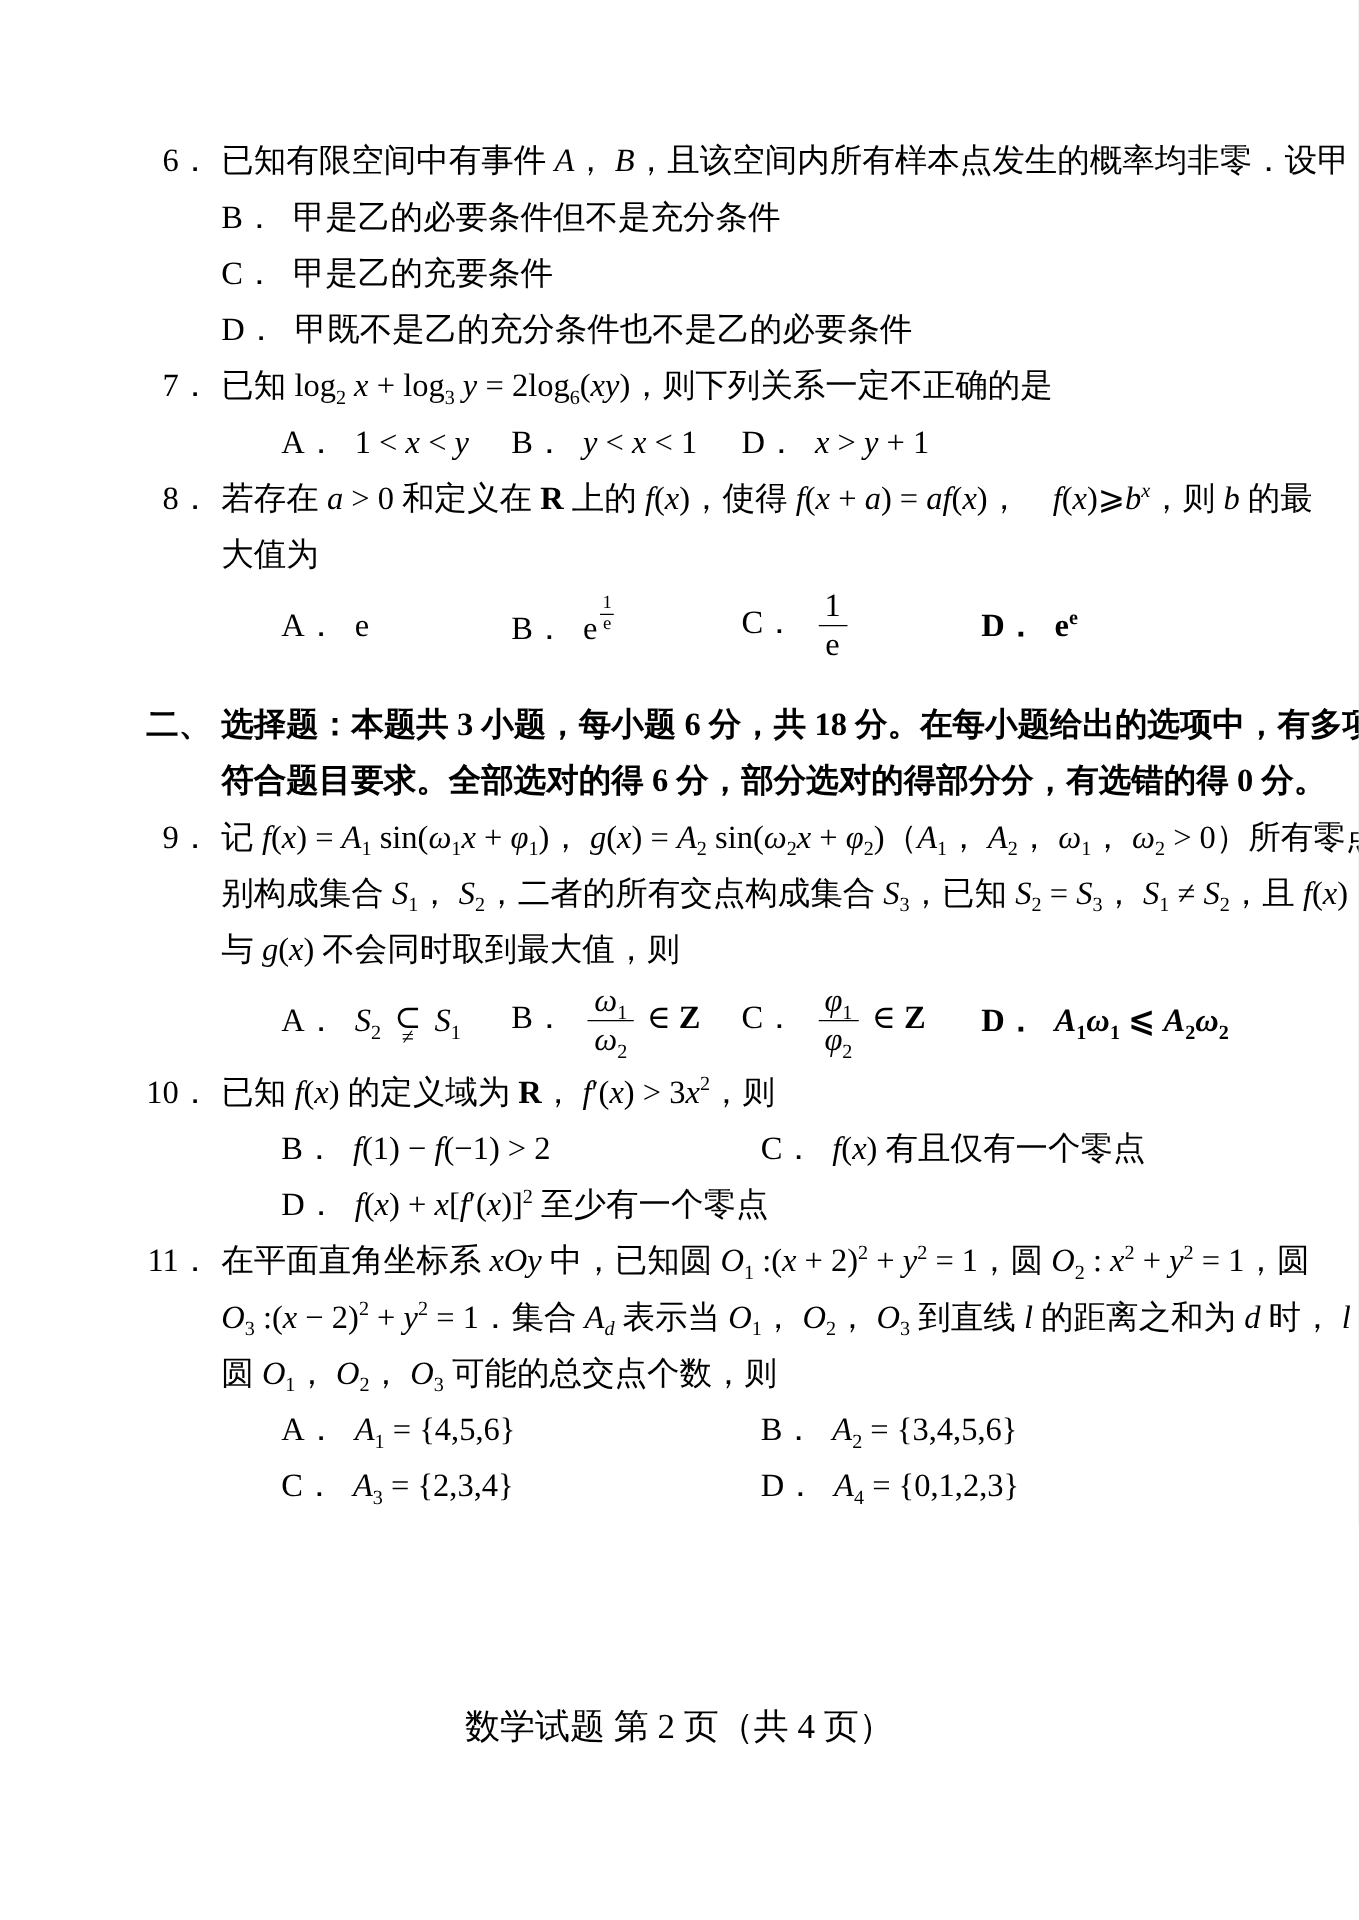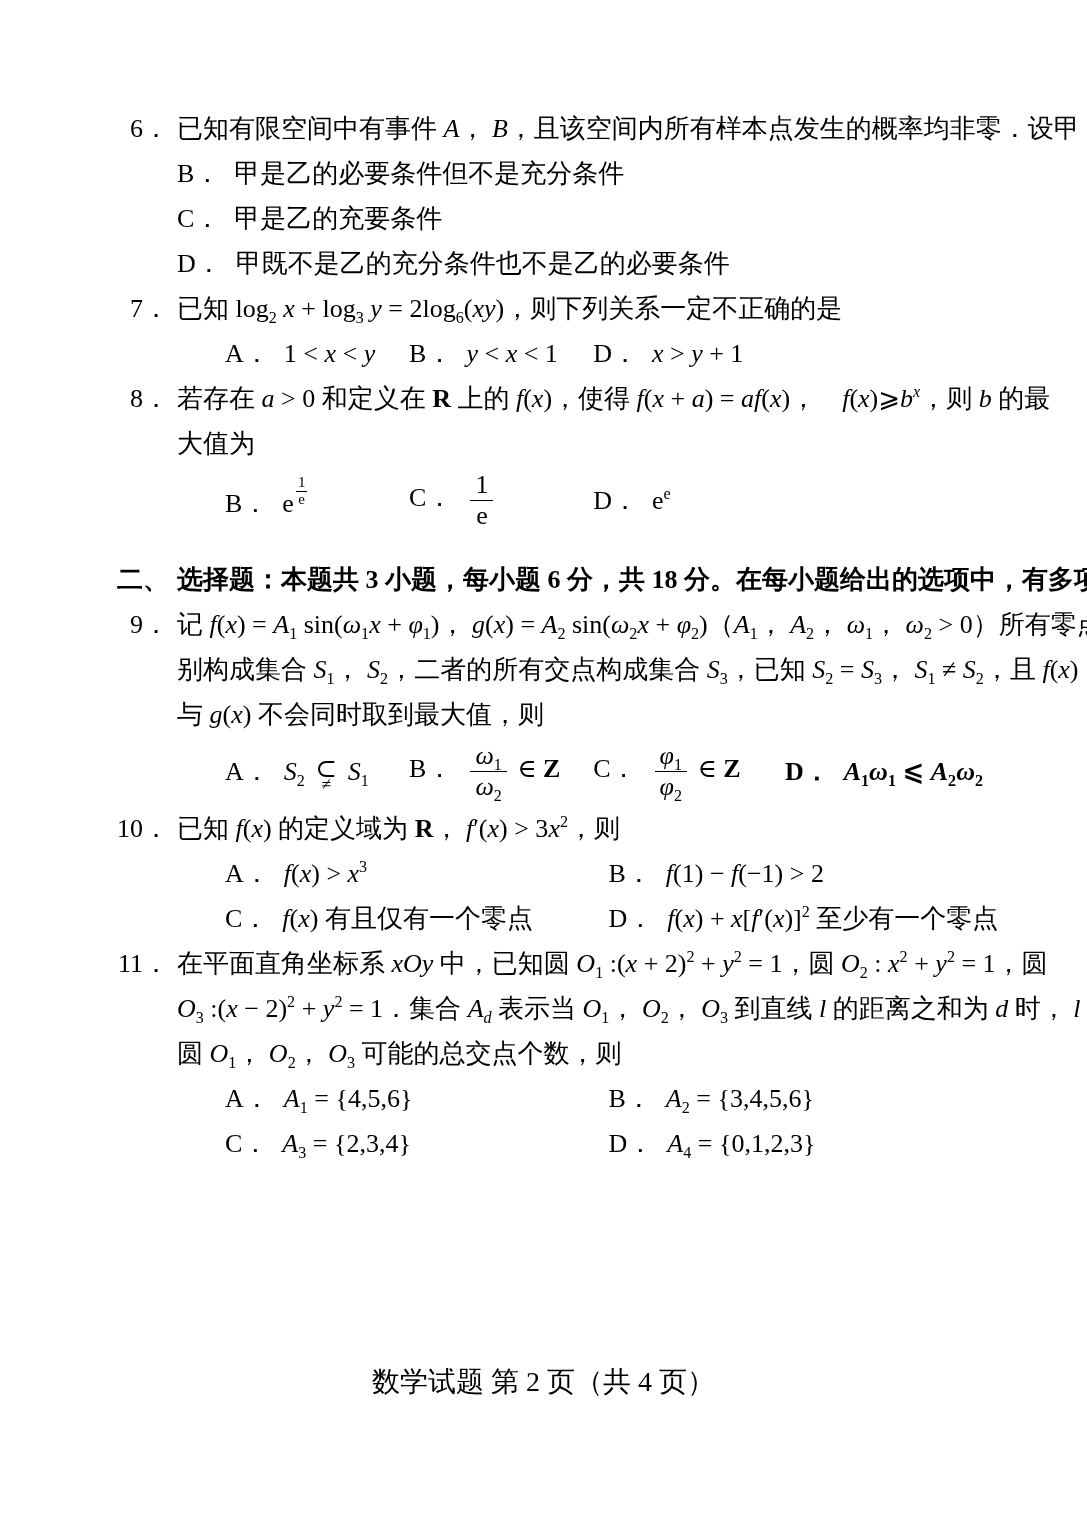--- a/index.html
+++ b/index.html
@@ -91,34 +91,38 @@
         </div>
       </div>
     </section>
 
     <section class="q">
       <span class="qnum">8．</span>
       <div class="qline">若存在 <i>a</i> &gt; 0 和定义在 <b>R</b> 上的 <i>f</i>(<i>x</i>)，使得 <i>f</i>(<i>x</i> + <i>a</i>) = <i>af</i>(<i>x</i>)，　<i>f</i>(<i>x</i>)⩾<i>b</i><sup><i>x</i></sup>，则 <i>b</i> 的最</div>
       <div class="qline">大值为</div>
       <div class="optrow cols4">
         <div class="opt">
+          <span class="optlabel">A．</span><span class="opttext">e</span>
+        </div>
+        <div class="opt">
           <span class="optlabel">B．</span><span class="opttext">e<span class="supfrac"><span class="fn">1</span><span class="fd">e</span></span></span>
         </div>
         <div class="opt">
           <span class="optlabel">C．</span><span class="opttext"><span class="frac"><span class="fn">1</span><span class="fd">e</span></span></span>
         </div>
         <div class="opt">
           <span class="optlabel">D．</span><span class="opttext">e<sup>e</sup></span>
         </div>
       </div>
     </section>
 
     <section class="sec">
       <span class="qnum">二、</span>
       <div class="qline">选择题：本题共 3 小题，每小题 6 分，共 18 分。在每小题给出的选项中，有多项</div>
+      <div class="qline">符合题目要求。全部选对的得 6 分，部分选对的得部分分，有选错的得 0 分。</div>
     </section>
 
     <section class="q">
       <span class="qnum">9．</span>
       <div class="qline">记 <i>f</i>(<i>x</i>) = <i>A</i><sub>1</sub> sin(<i>ω</i><sub>1</sub><i>x</i> + <i>φ</i><sub>1</sub>)， <i>g</i>(<i>x</i>) = <i>A</i><sub>2</sub> sin(<i>ω</i><sub>2</sub><i>x</i> + <i>φ</i><sub>2</sub>)（<i>A</i><sub>1</sub>， <i>A</i><sub>2</sub>， <i>ω</i><sub>1</sub>， <i>ω</i><sub>2</sub> &gt; 0）所有零点分</div>
       <div class="qline">别构成集合 <i>S</i><sub>1</sub>， <i>S</i><sub>2</sub>，二者的所有交点构成集合 <i>S</i><sub>3</sub>，已知 <i>S</i><sub>2</sub> = <i>S</i><sub>3</sub>， <i>S</i><sub>1</sub> ≠ <i>S</i><sub>2</sub>，且 <i>f</i>(<i>x</i>)</div>
       <div class="qline">与 <i>g</i>(<i>x</i>) 不会同时取到最大值，则</div>
       <div class="optrow cols4">
         <div class="opt">
           <span class="optlabel">A．</span><span class="opttext"><i>S</i><sub>2</sub> <span class="ssneq"><span>⊂</span><span class="neq">≠</span></span> <i>S</i><sub>1</sub></span>
@@ -132,23 +136,20 @@
         <div class="opt">
           <span class="optlabel">D．</span><span class="opttext"><i>A</i><sub>1</sub><i>ω</i><sub>1</sub> ⩽ <i>A</i><sub>2</sub><i>ω</i><sub>2</sub></span>
         </div>
       </div>
     </section>
 
     <section class="q">
       <span class="qnum">10．</span>
       <div class="qline">已知 <i>f</i>(<i>x</i>) 的定义域为 <b>R</b>， <i>f</i>′(<i>x</i>) &gt; 3<i>x</i><sup>2</sup>，则</div>
       <div class="optrow cols2">
-        <div class="opt">
-          <span class="optlabel">A．</span><span class="opttext"><i>f</i>(<i>x</i>) &gt; <i>x</i><sup>3</sup></span>
-        </div>
         <div class="opt">
           <span class="optlabel">B．</span><span class="opttext"><i>f</i>(1) − <i>f</i>(−1) &gt; 2</span>
         </div>
         <div class="opt">
           <span class="optlabel">C．</span><span class="opttext"><i>f</i>(<i>x</i>) 有且仅有一个零点</span>
         </div>
         <div class="opt">
           <span class="optlabel">D．</span><span class="opttext"><i>f</i>(<i>x</i>) + <i>x</i>[<i>f</i>′(<i>x</i>)]<sup>2</sup> 至少有一个零点</span>
         </div>
       </div>

